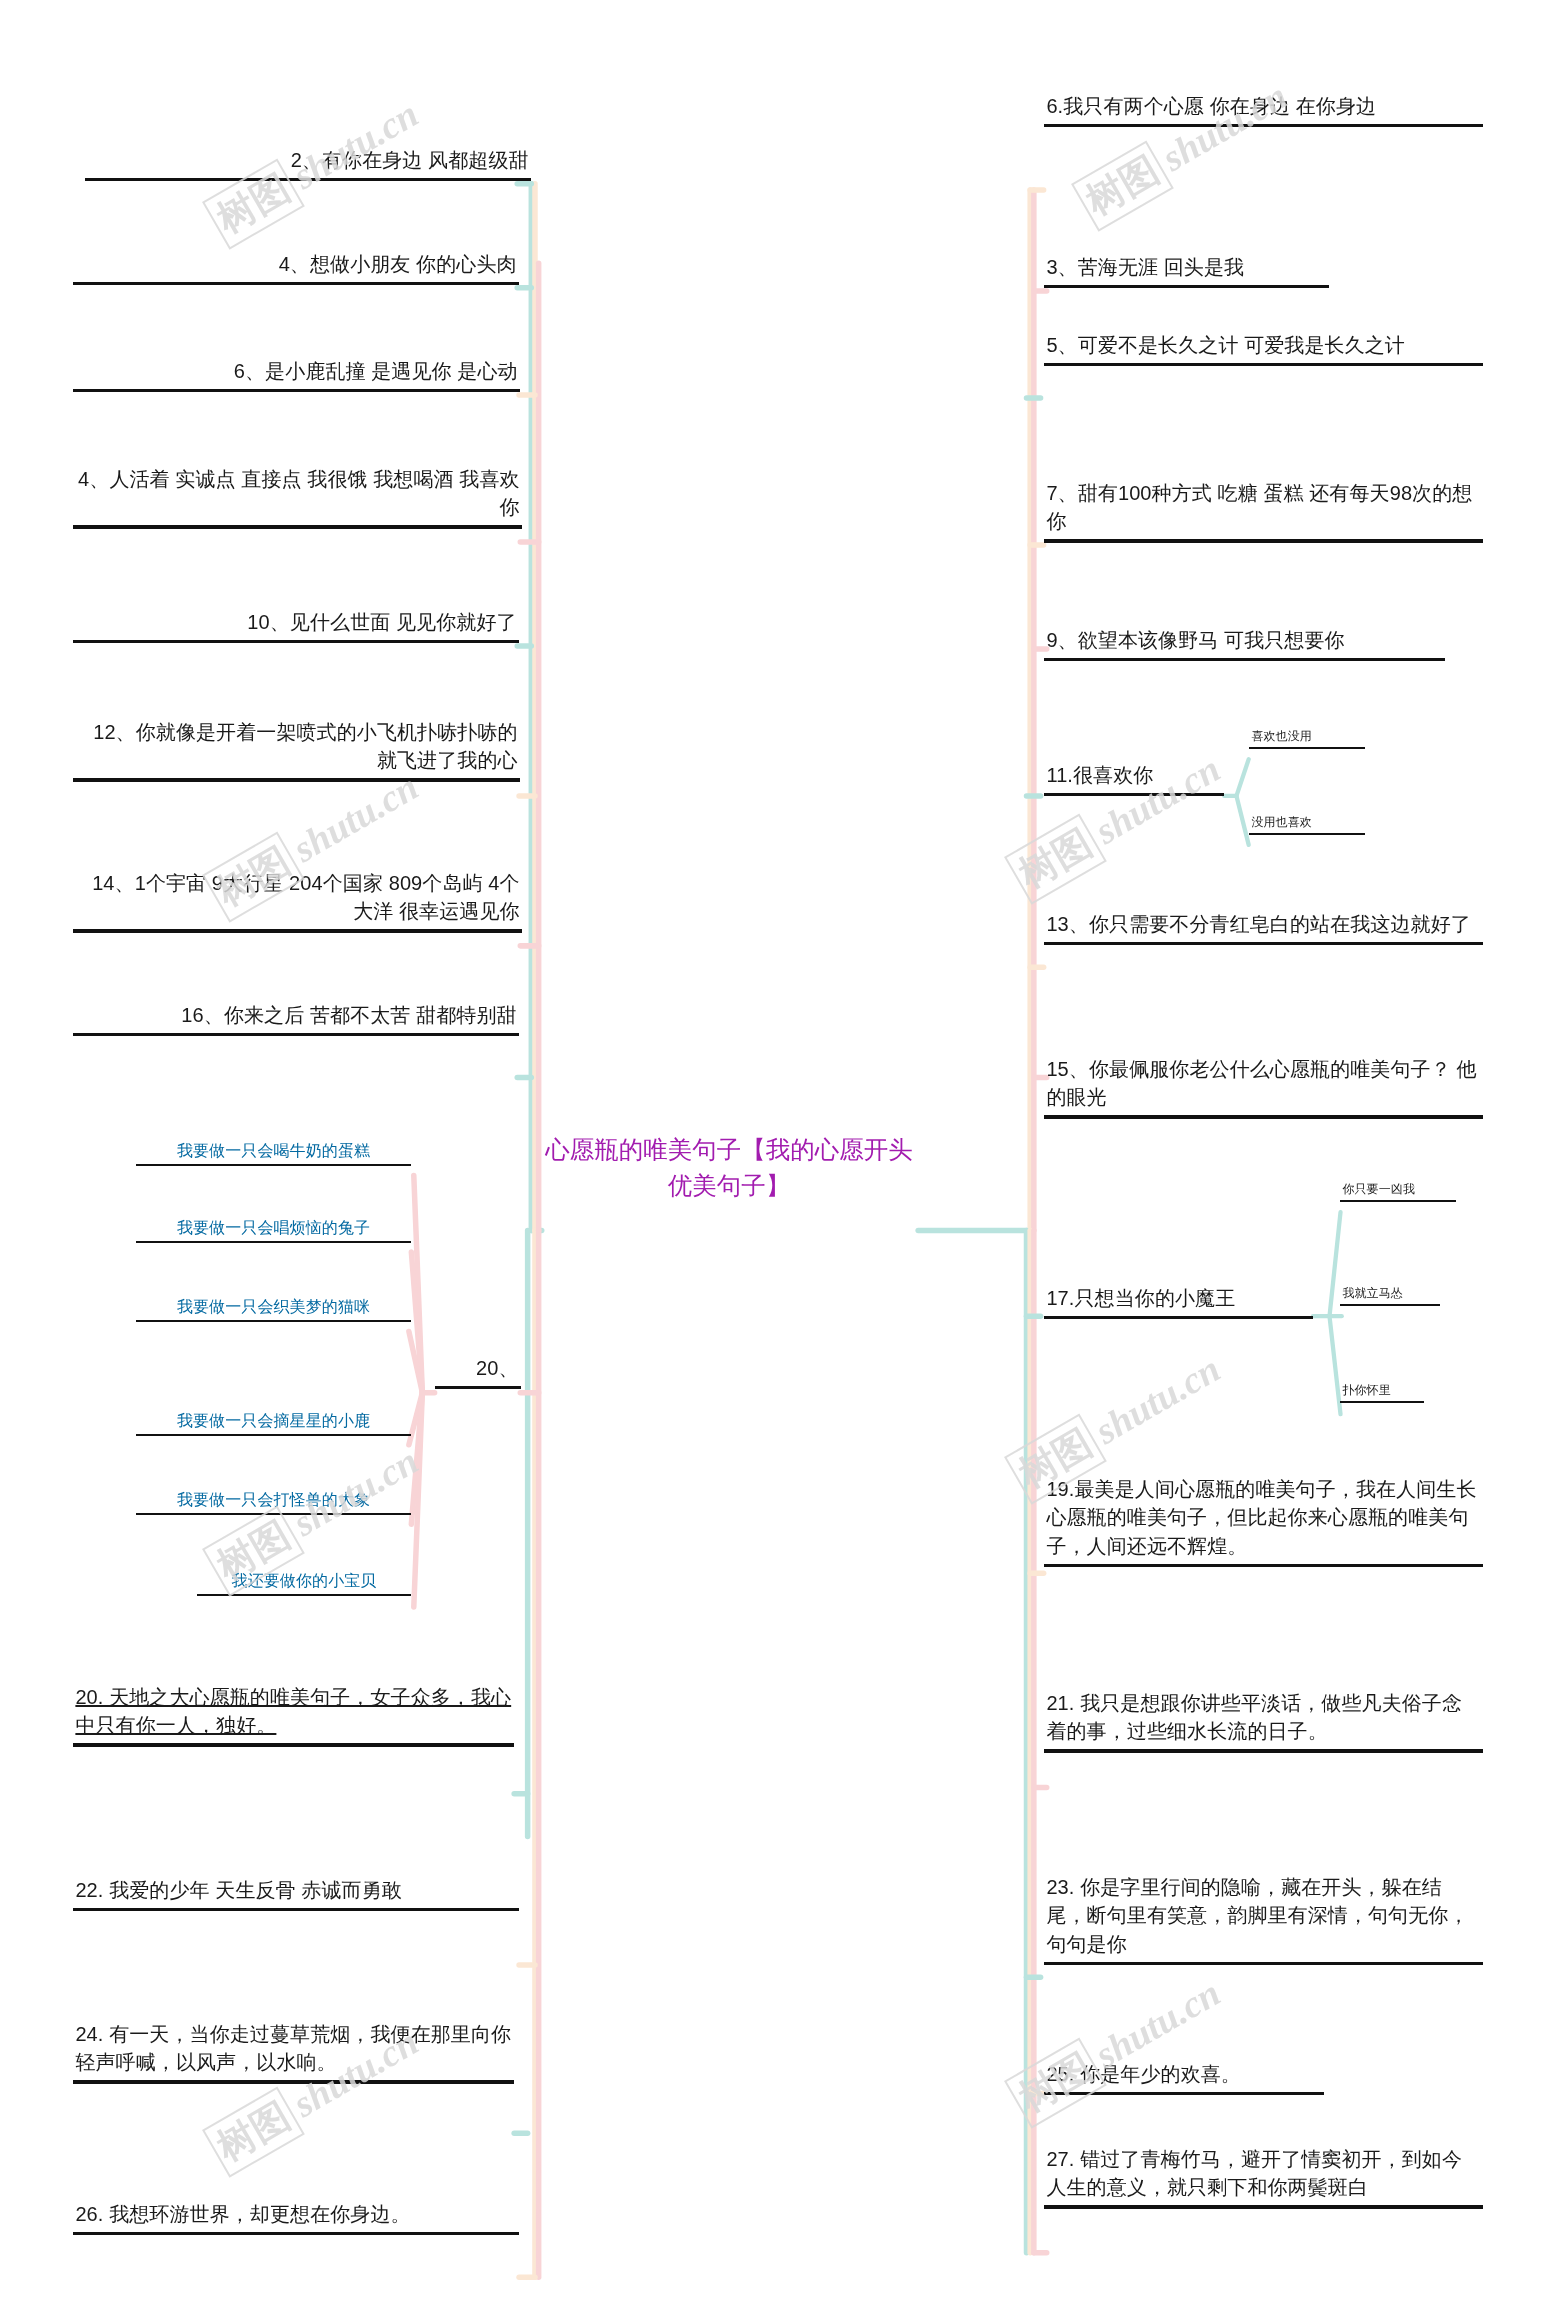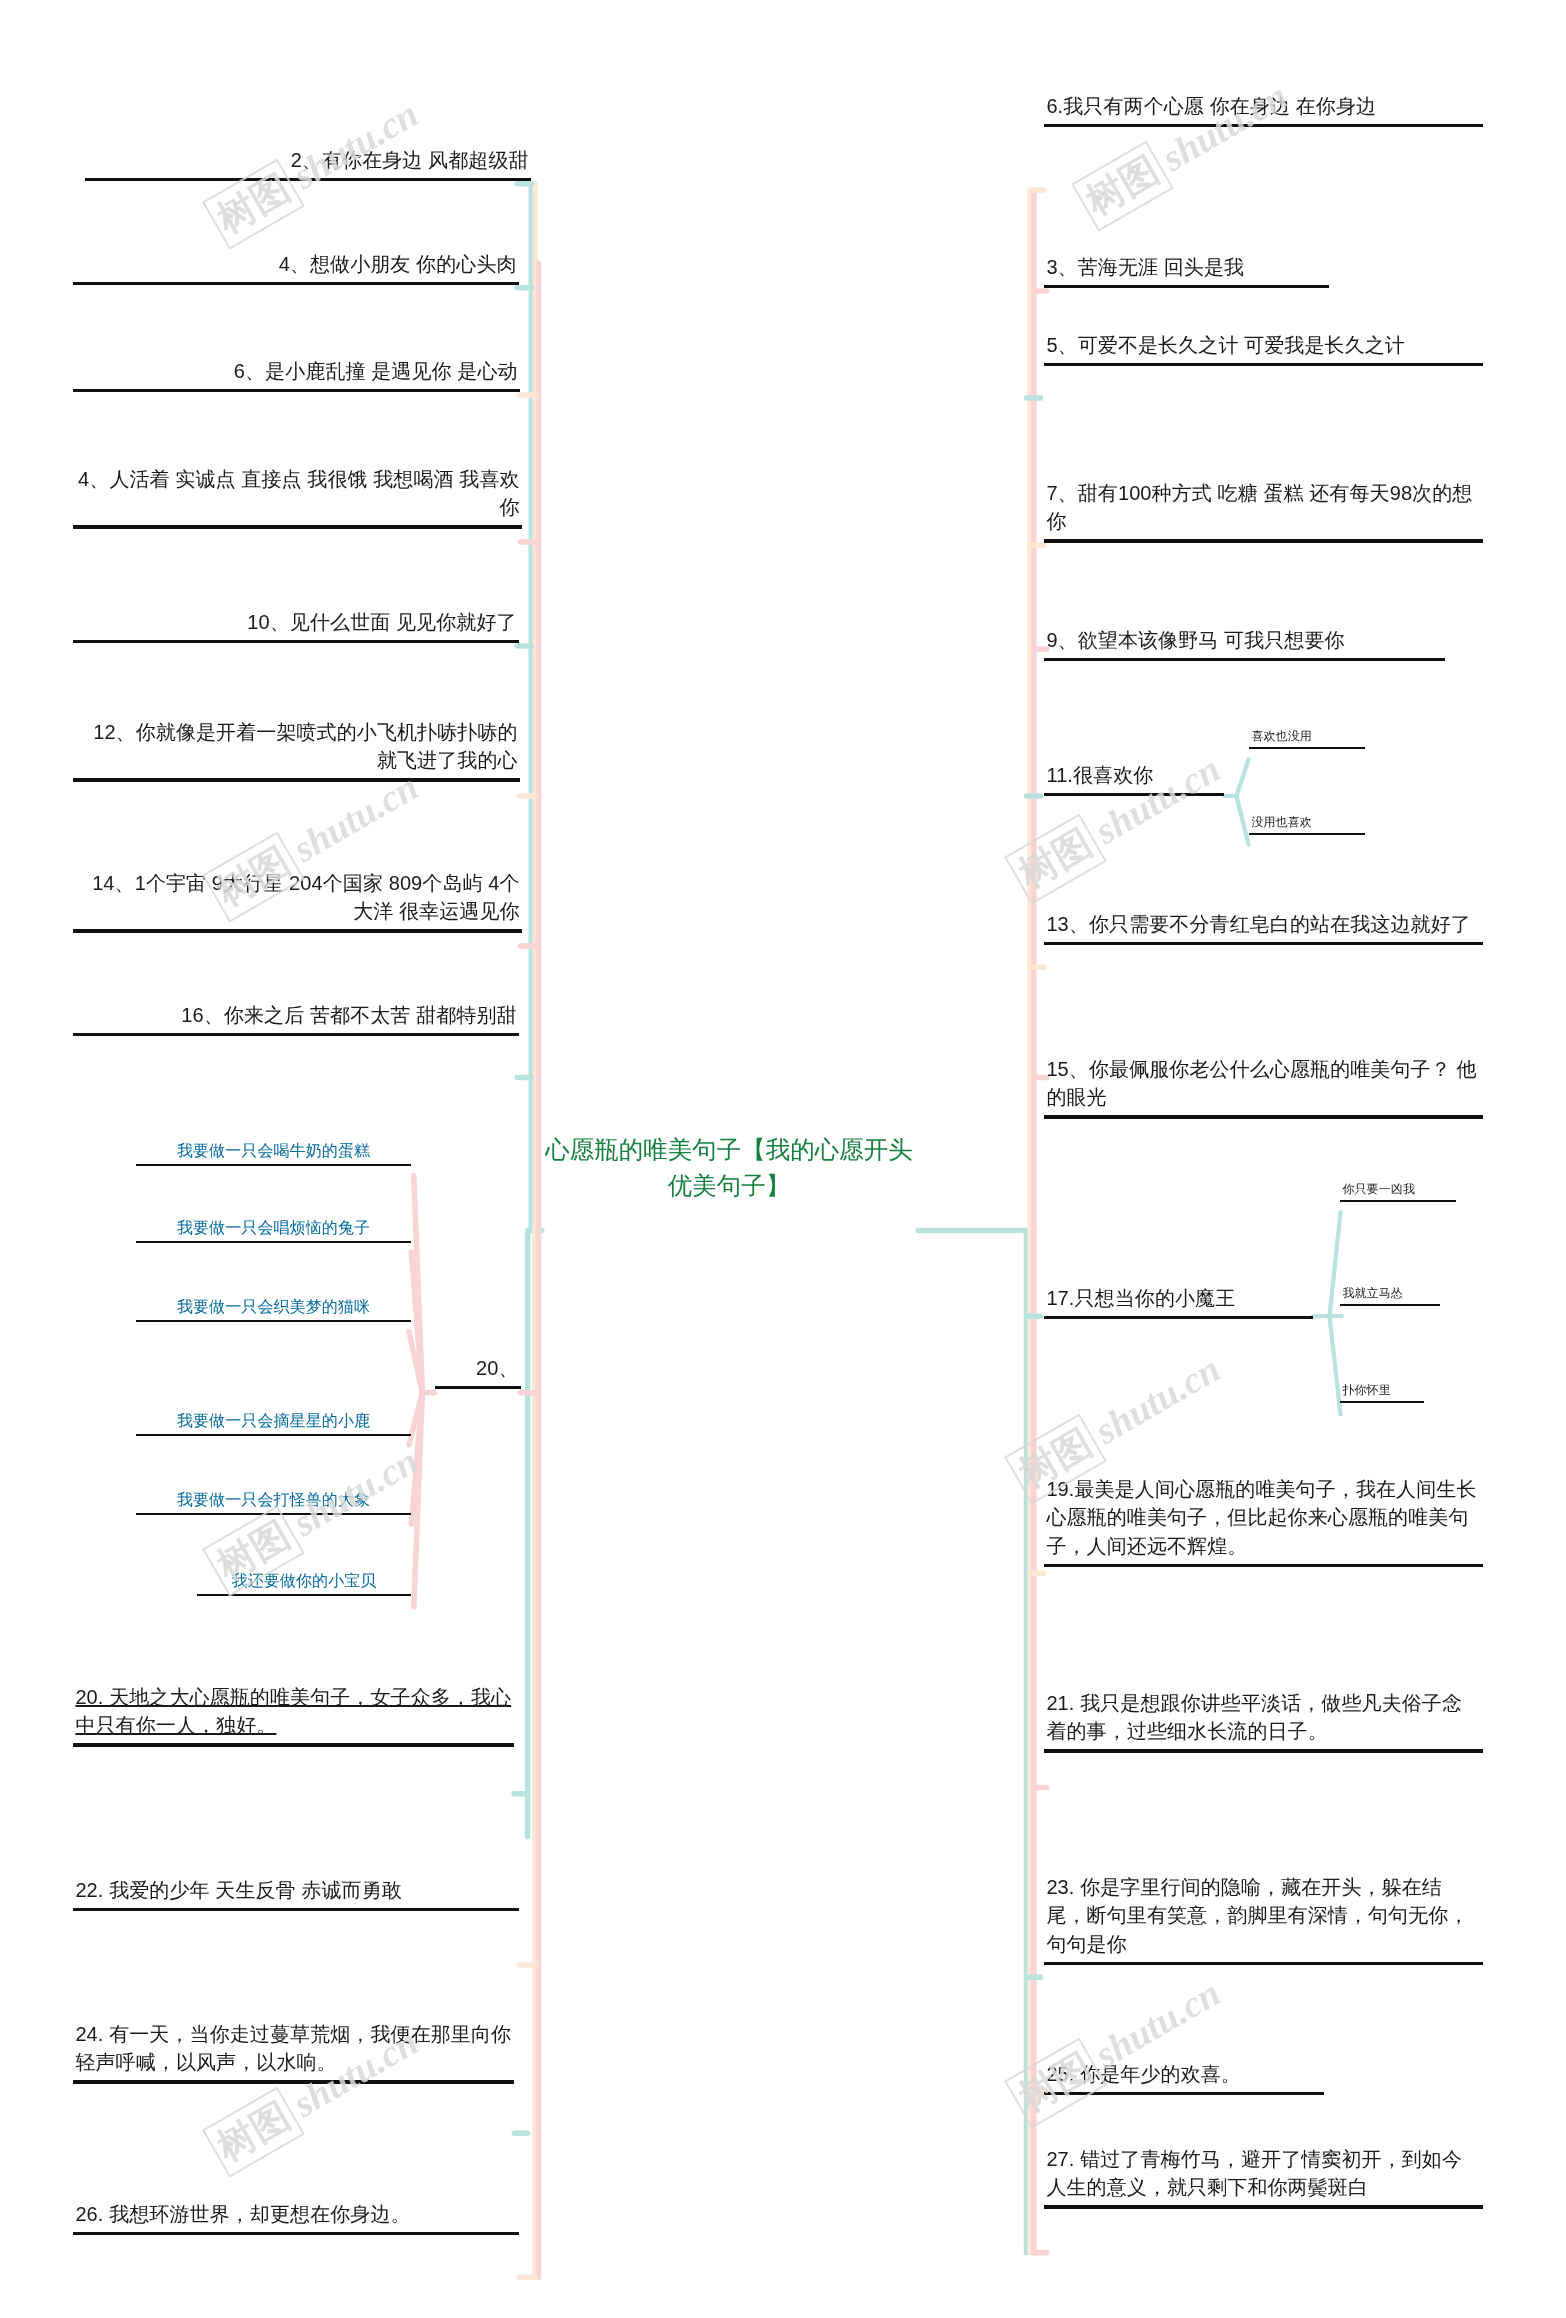--- a/index.html
+++ b/index.html
@@ -76,21 +76,21 @@
   #root {
     position:absolute;
     z-index:4;
     width:380px;
     text-align:center;
   }
   #root .root-title {
     display:block;
     font-size:24.5px;
     line-height:1.45;
-    color:#15803d;
+    color:#a21caf;
     font-weight:400;
     padding-bottom:6.1px;
   }
   #root .root-rule {
     display:block;
     height:0;
   }
 </style>
 </head>
 <body>

